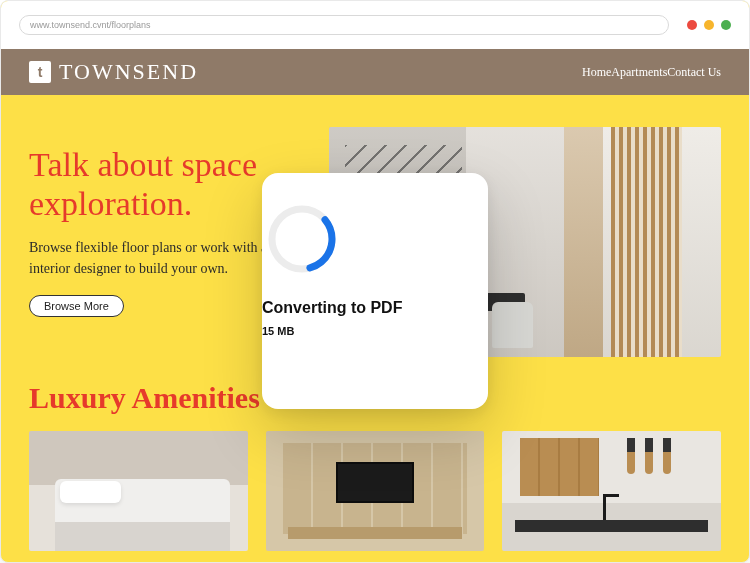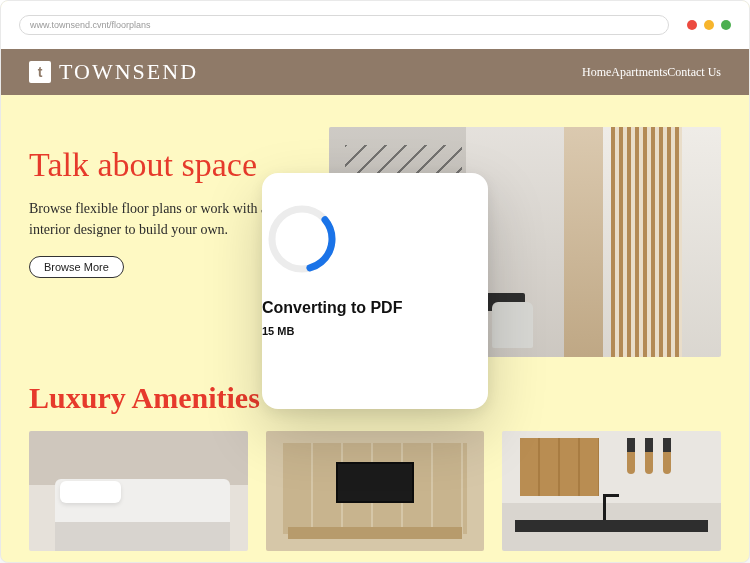--- a/index.html
+++ b/index.html
@@ -1,17 +1,17 @@
 <!DOCTYPE html>
 <html><head>
 <meta charset="utf-8">
 <style>
   * { box-sizing: border-box; margin: 0; padding: 0; }
   html, body { width: 750px; height: 563px; overflow: hidden; font-family: Georgia, 'Times New Roman', serif; background: #fff; }
-  .browser-frame { position: relative; width: 750px; height: 563px; background: #fef9c3; border: 1px solid #e9e9e9; border-radius: 8px; overflow: hidden; box-shadow: 0 30px 40px rgba(0,0,0,0.08); }
+  .browser-frame { position: relative; width: 750px; height: 563px; background: #fde047; border: 1px solid #e9e9e9; border-radius: 8px; overflow: hidden; box-shadow: 0 30px 40px rgba(0,0,0,0.08); }
   .browser-top { height: 48px; display: flex; align-items: center; padding: 0 18px; background: #fff; }
   .url-bar { flex: 1; height: 20px; border: 1px solid #d9d9d9; border-radius: 10px; font-size: 9px; color: #9a9a9a; padding: 0 10px; display: flex; align-items: center; font-family: Arial, sans-serif; }
   .window-dots { display: flex; gap: 7px; margin-left: 18px; }
   .dot { width: 10px; height: 10px; border-radius: 50%; }
   .dot.red { background: #ec4a3f; }
   .dot.yellow { background: #f7b52c; }
   .dot.green { background: #4caf50; }
   .site-header { height: 46px; background: #8f7a68; display: flex; align-items: center; padding: 0 28px; }
   .logo { display: flex; align-items: center; gap: 8px; }
   .logo-mark { width: 22px; height: 22px; background: #fff; display: flex; align-items: center; justify-content: center; color: #8f7a68; font-family: Arial, sans-serif; font-weight: bold; font-size: 14px; border-radius: 2px; }
@@ -87,20 +87,21 @@
       <a href="#">Apartments</a>
       <a href="#">Contact Us</a>
     </nav>
   </div>
 
   <div class="content">
     <div class="hero">
       <div class="hero-left">
         <h1 class="hero-title">
           <span>Talk about space</span><br>
+          <span>exploration.</span>
         </h1>
         <p class="hero-sub">Browse flexible floor plans or work with an interior designer to build your own.</p>
         <button class="learn-btn">Browse More</button>
       </div>
       <div class="hero-img">
         <div class="hero-img-inner">
           <div class="hero-stairs"></div>
           <div class="hero-slats"></div>
           <div class="hero-table"></div>
           <div class="hero-chairs">

